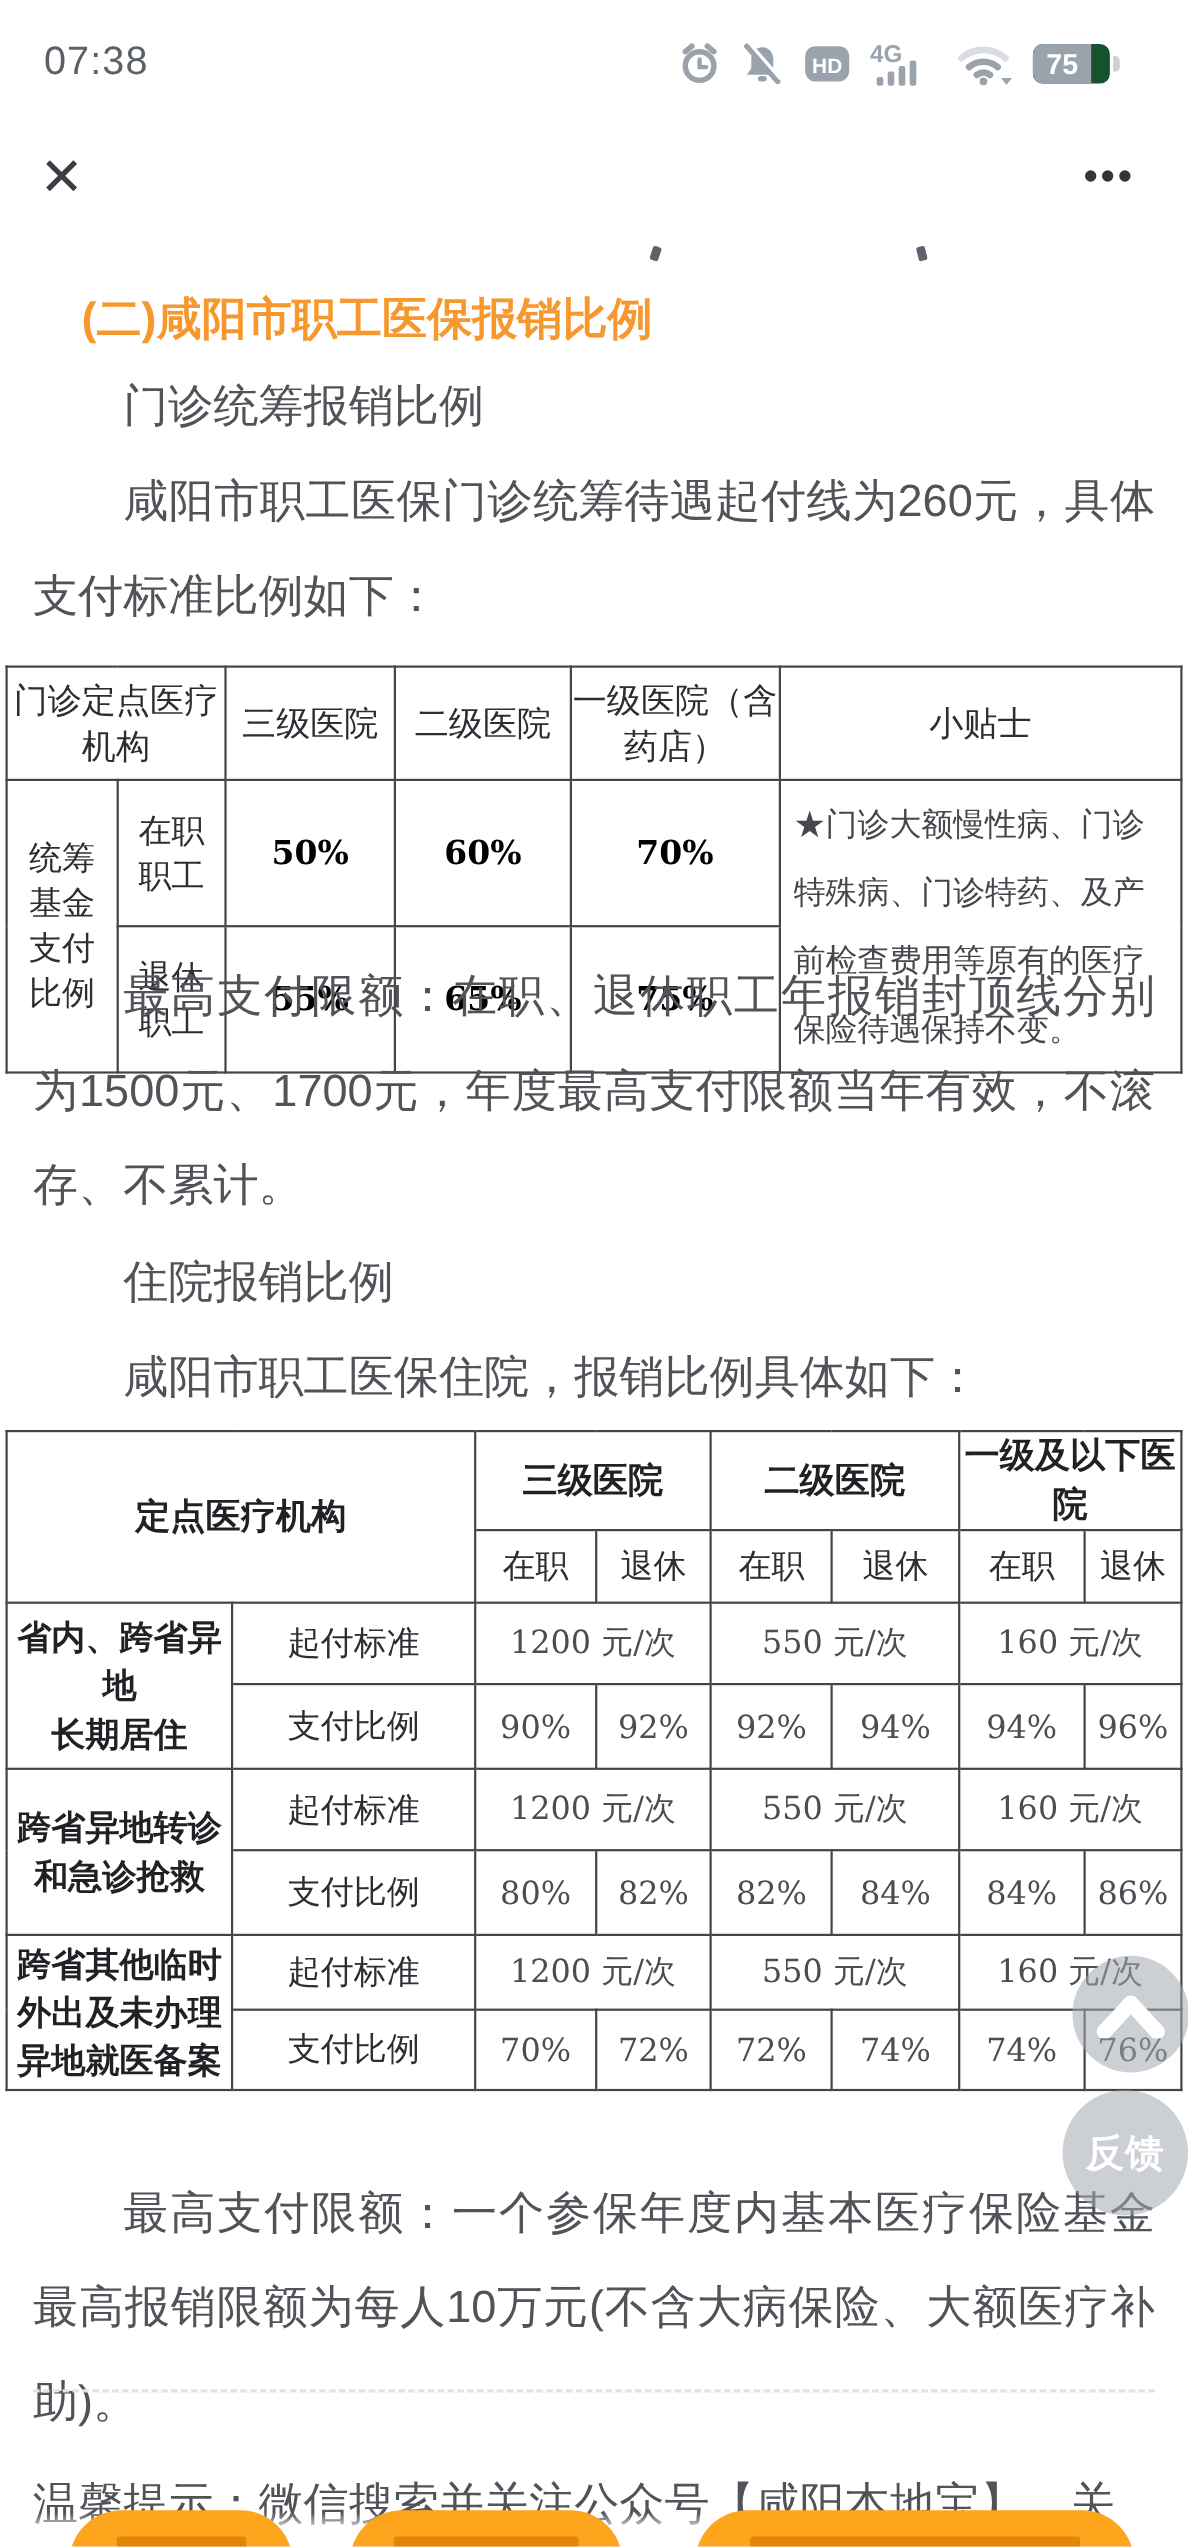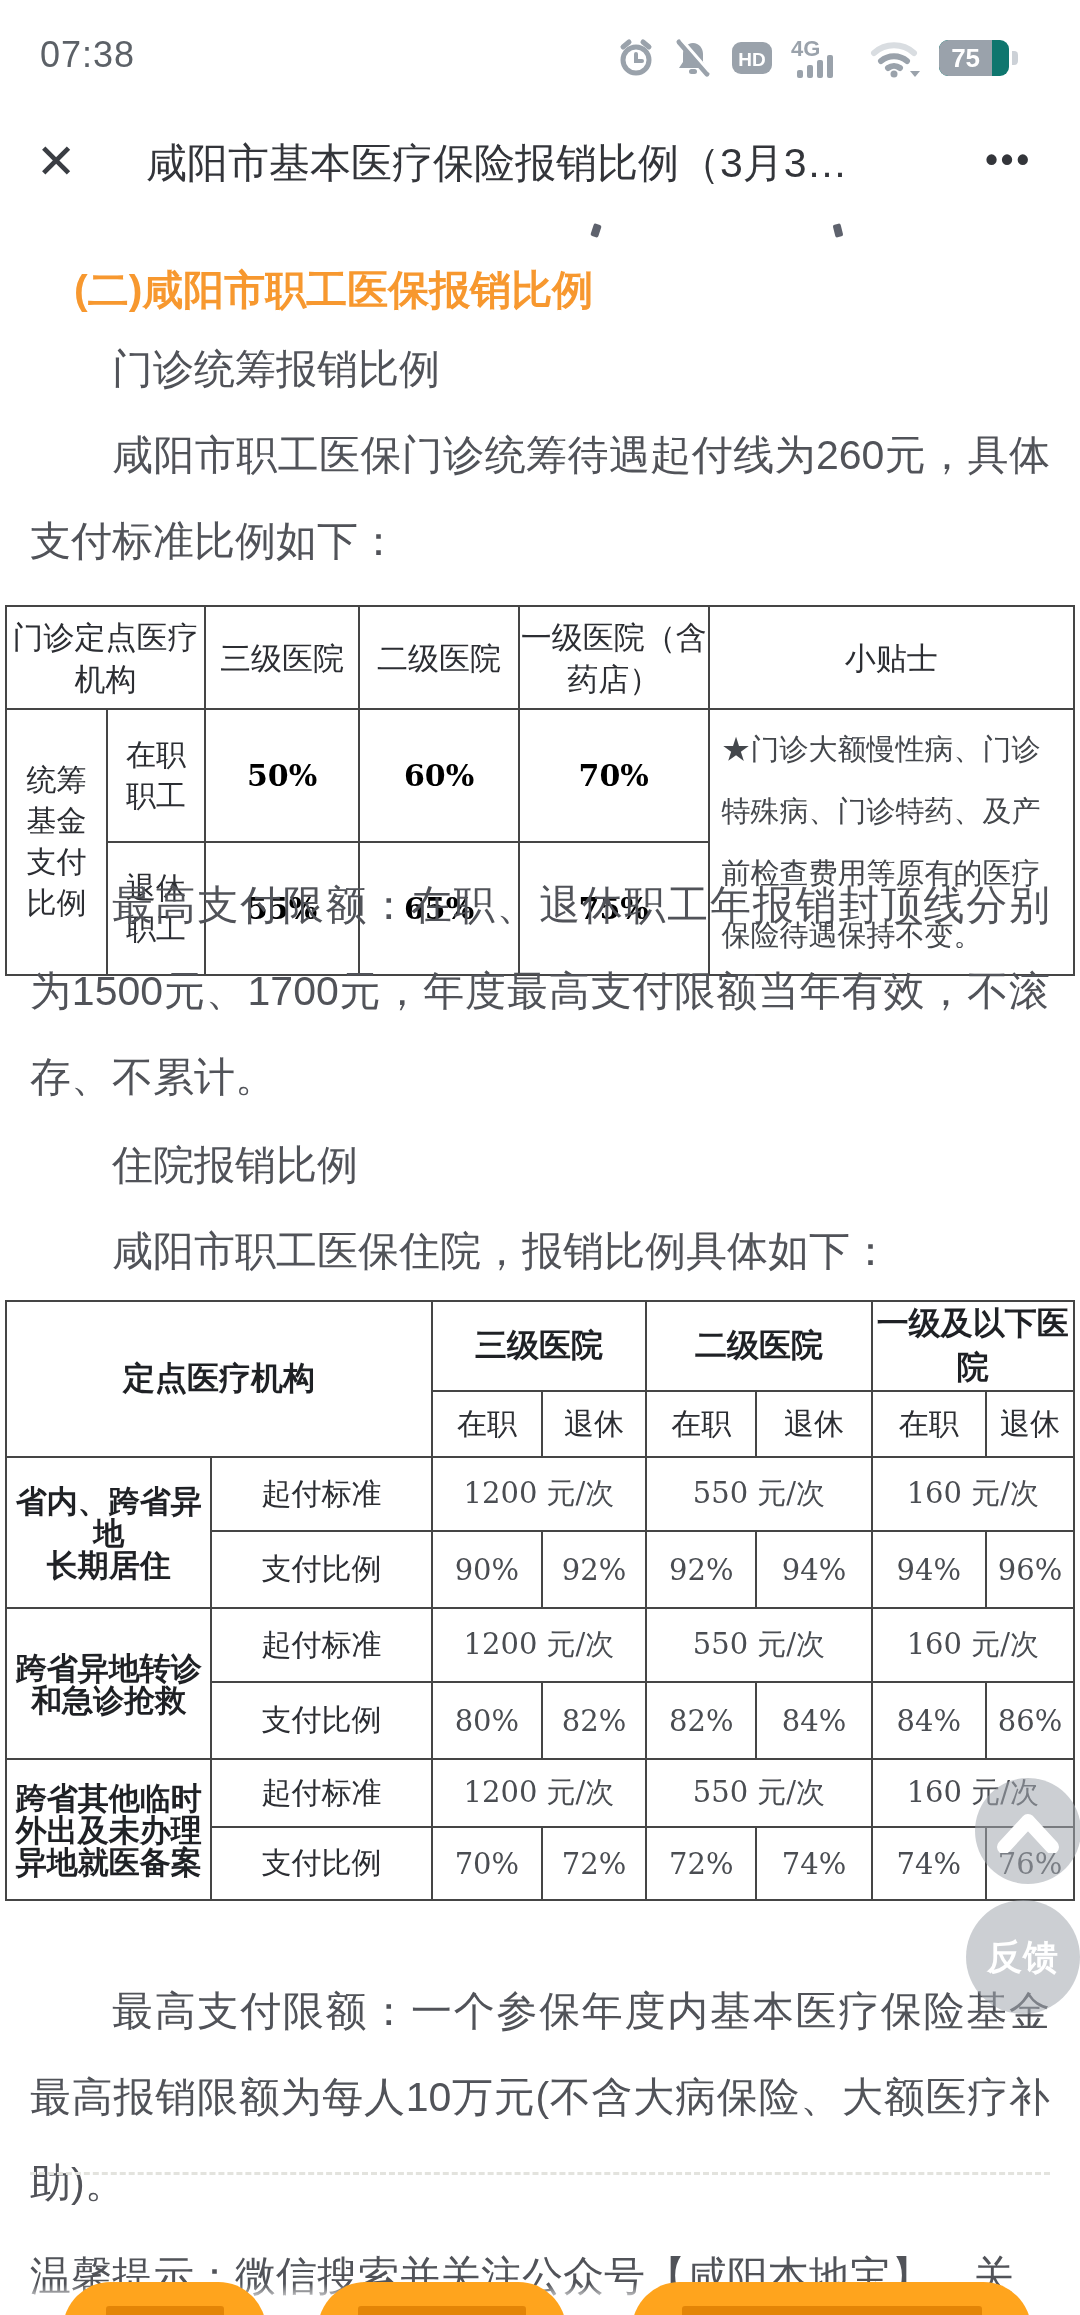--- a/index.html
+++ b/index.html
@@ -7,21 +7,21 @@
     width:1080px;height:2315px;position:relative;overflow:hidden;
     background:#ffffff;
     font-family:"Liberation Sans",sans-serif;
     -webkit-font-smoothing:antialiased;
   }
   
   .statusbar{position:absolute;top:0;left:0;width:1080px;height:112px;}
   .sb-time{position:absolute;left:40px;top:34px;font-size:36px;color:#5c6167;letter-spacing:1px;}
   .sb-icons{position:absolute;right:62px;top:36px;display:flex;align-items:center;gap:17px;color:#9aa2ab;}
   .sb-icons svg{display:block;}
-  .battery{position:relative;width:70px;height:36px;background:#0f766e;border-radius:9px;overflow:hidden;}
+  .battery{position:relative;width:70px;height:36px;background:#14532d;border-radius:9px;overflow:hidden;}
   .battery .lvl{position:absolute;left:0;top:0;bottom:0;width:76%;background:#9aa2ab;border-radius:9px 0 0 9px;
     display:flex;align-items:center;justify-content:center;color:#fff;font-size:26px;font-weight:bold;}
   .battery-tip{width:6px;height:14px;background:#ccd1d7;border-radius:0 4px 4px 0;margin-left:-14px;}
   
   .header{position:absolute;top:118px;left:0;width:1080px;height:92px;background:#fff;}
   .close-x{position:absolute;left:36px;top:12px;font-size:48px;color:#3a3d43;line-height:64px;}
   .hd-title{position:absolute;left:146px;top:16px;width:790px;height:60px;overflow:hidden;white-space:nowrap;
     font-size:41px;color:#33353a;font-weight:500;line-height:58px;}
   .more-dots{position:absolute;right:48px;top:10px;font-size:36px;font-weight:bold;color:#33353a;letter-spacing:3px;line-height:64px;}
   
@@ -42,21 +42,21 @@
     font-family:"DejaVu Serif",serif;color:#2c2e33;}
   td,th{border:2px solid #454545;padding:0;text-align:center;vertical-align:middle;font-weight:normal;overflow:hidden;}
   .t1{position:absolute;top:605px;left:5px;width:1070px;height:250px;padding-left:19px;}
   .t1 th{font-size:31px;line-height:42px;}
   .t1 td{font-size:30px;}
   .t1 .vcell{color:#000000;font-weight:bold;}
   .t1 .tipcell{font-size:29px;text-align:left;padding:8px 12px;line-height:62px;color:#44474c;}
   .t2{position:absolute;top:1300px;left:5px;width:1070px;height:578px;}
   .t2 th{font-size:32px;font-weight:bold;color:#1f2125;}
   .t2 .subhead{font-size:30px;font-weight:normal;color:#2c2e33;}
-  .t2 .rowlab{font-size:31px;font-weight:bold;color:#1f2125;line-height:32px;}
+  .t2 .rowlab{font-size:31px;font-weight:bold;color:#1f2125;line-height:44px;}
   .t2 .celllab{font-size:30px;color:#2c2e33;}
   .t2 .vcell{font-size:29px;color:#4a4d52;}
   .preline{white-space:pre-line;margin-left:44px;}
   
   .dashed{position:absolute;top:2172px;left:30px;width:1020px;border-top:3px dashed #e3e3de;}
   .hint-wrap{position:absolute;top:2212px;left:30px;width:1020px;height:54px;overflow:hidden;margin-top:36px;}
   .hint{font-size:41px;color:#515359;line-height:56px;white-space:nowrap;}
   .hint-fade{position:absolute;left:0;right:0;bottom:0;height:18px;
     background:linear-gradient(to bottom,rgba(255,255,255,0),rgba(255,255,255,.95));}
   .btm-btn{position:absolute;top:2282px;height:95px;background:#ffa41d;border-radius:50px;}
@@ -120,21 +120,20 @@
     </span>
     <span class="battery">
       <span class="lvl">75</span>
     </span>
     <span class="battery-tip"></span>
   </div>
 </div>
 
 <div class="header">
   <div class="close-x">✕</div>
-  <div class="hd-title">咸阳市基本医疗保险报销比例（3月3…</div>
   <div class="more-dots">•••</div>
 </div>
 
 <div class="remnant" style="left:592px;top:224px;"></div>
 <div class="remnant" style="left:834px;top:224px;transform:rotate(-14deg);"></div>
 
 <div class="blk h-orange">(二)咸阳市职工医保报销比例</div>
 <div class="blk sub sub1">门诊统筹报销比例</div>
 <div class="blk para para1">咸阳市职工医保门诊统筹待遇起付线为260元，具体支付标准比例如下：</div>
 

